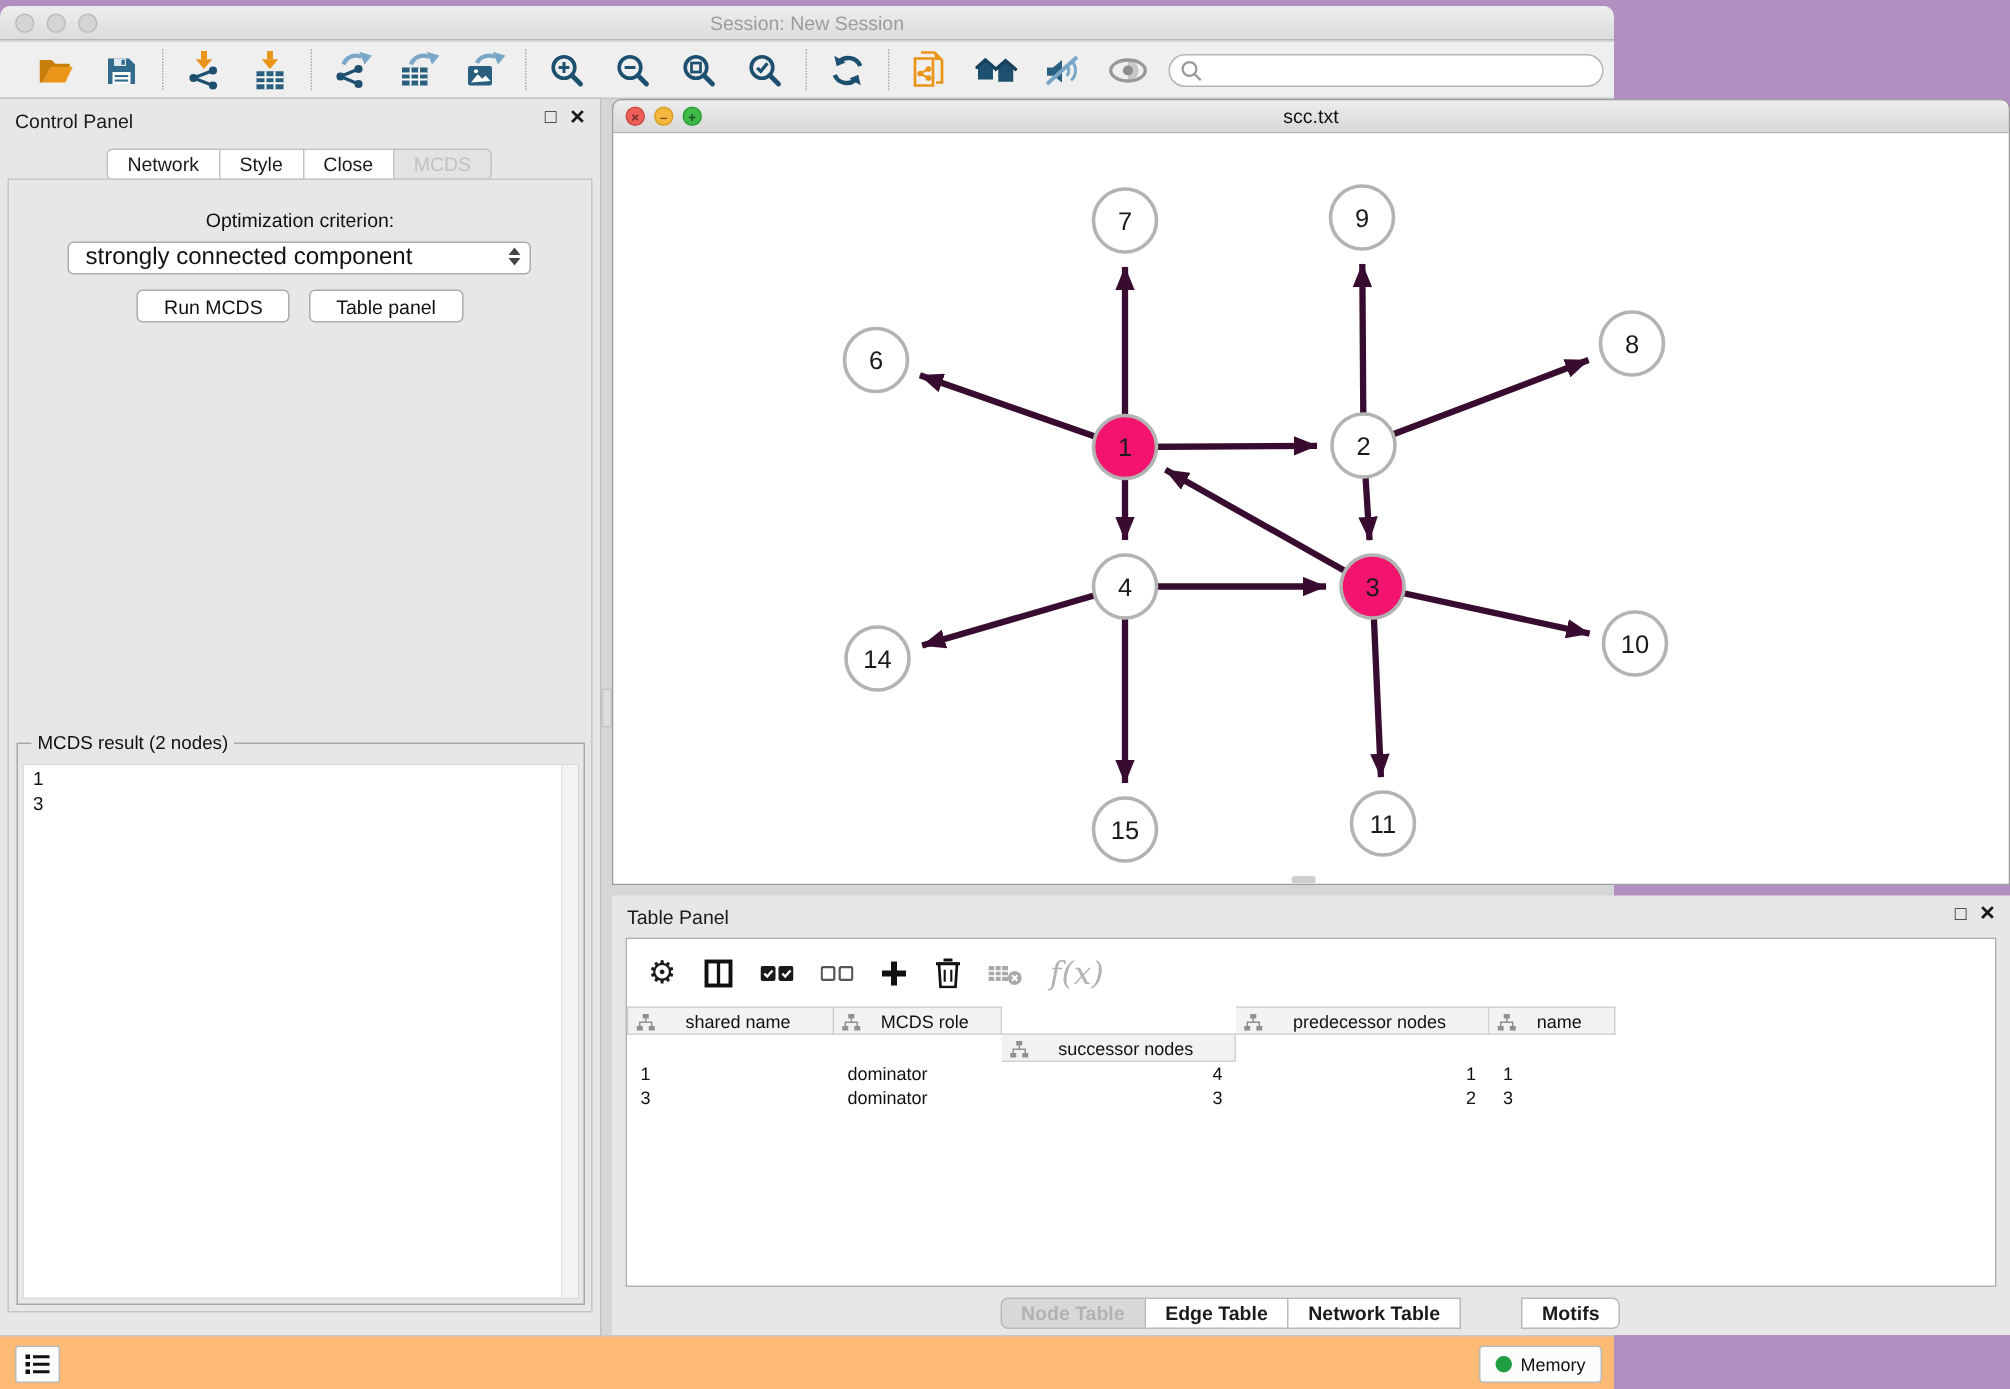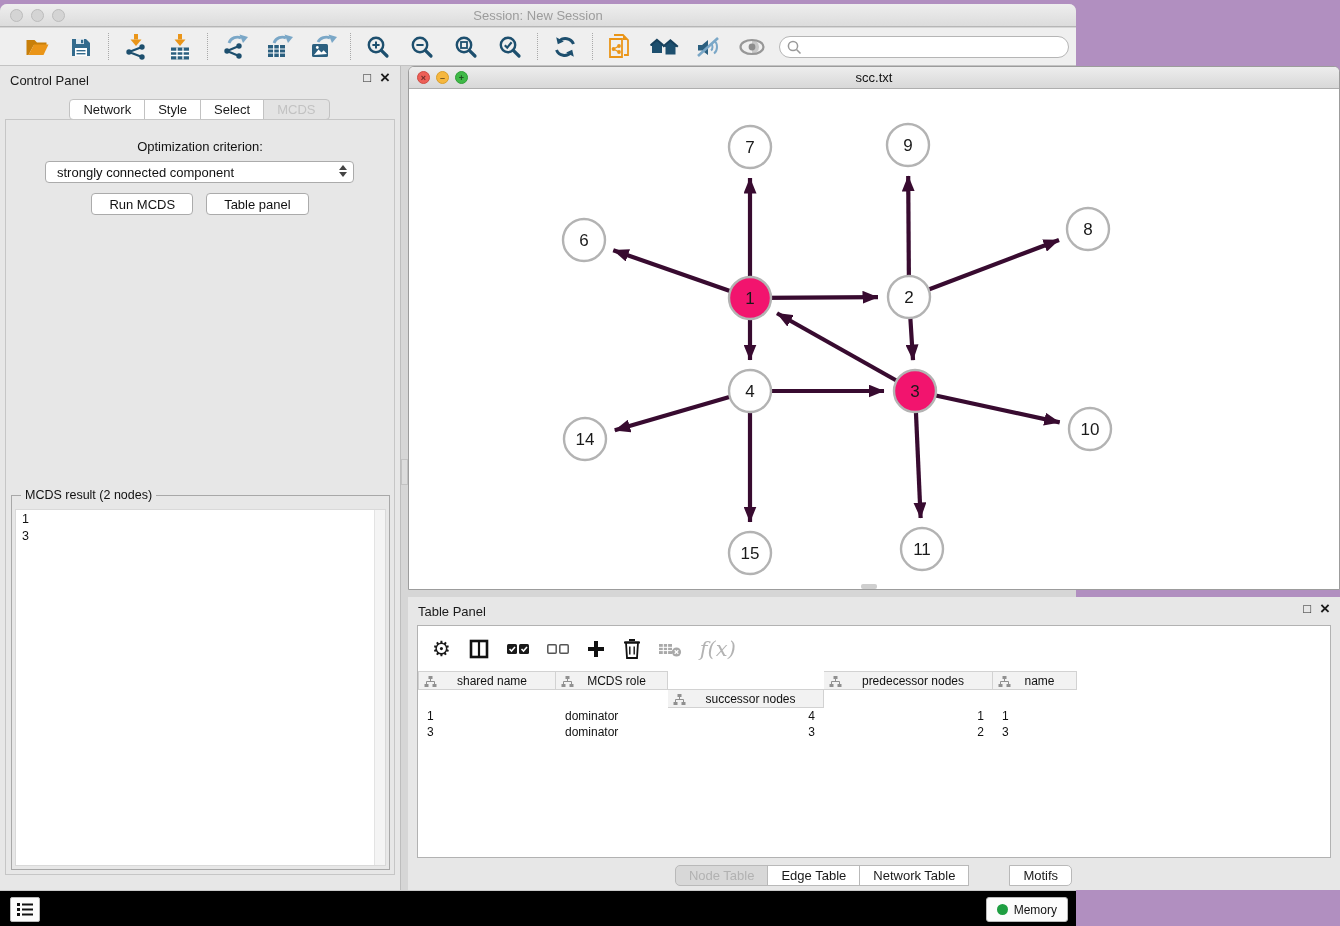--- a/index.html
+++ b/index.html
@@ -28,21 +28,21 @@
   .panel-ctrls { position:absolute; top:4px; right:10px; display:flex; gap:9px; align-items:center; }
   .float-glyph { font-size:13px; color:#222; }
   .close-glyph { font-size:17px; font-weight:bold; color:#1a1a1a; line-height:13px; }
   .cp-tabs { position:absolute; top:33px; left:0; width:100%; display:flex; justify-content:center; }
   .cp-tab { height:21px; padding:0 13px; background:#fff; border:1px solid #c2c2c2; margin-left:-1px; font-size:13px; display:flex; align-items:center; color:#1a1a1a; position:relative; }
   .cp-tab:first-child { border-radius:4px 0 0 4px; }
   .cp-tab:last-child { border-radius:0 4px 4px 0; }
   .cp-tab.selected { background:#e3e3e3; color:#c2c2c2; }
   .cp-body { position:absolute; left:5px; top:53px; width:390px; height:756px; border:1px solid #c6c6c6; background:#e7e7e7; }
   .opt-label { position:absolute; top:19px; width:100%; text-align:center; font-size:13px; color:#111; }
-  .dropdown { position:absolute; left:39px; top:41px; width:309px; height:22px; background:#fff; border:1px solid #ababab; border-radius:4px; font-size:13px; color:#111; display:flex; align-items:center; padding:0 24px 0 11px; }
+  .dropdown { position:absolute; left:39px; top:41px; width:309px; height:22px; background:#fff; border:1px solid #ababab; border-radius:4px; font-size:16px; color:#111; display:flex; align-items:center; padding:0 24px 0 11px; }
   .stepper { position:absolute; right:6px; top:3px; display:flex; flex-direction:column; align-items:center; gap:2px; }
   .tri-up { width:0; height:0; border-left:4px solid transparent; border-right:4px solid transparent; border-bottom:5px solid #444; }
   .tri-down { width:0; height:0; border-left:4px solid transparent; border-right:4px solid transparent; border-top:5px solid #444; }
   .btn-row { position:absolute; top:73px; width:100%; display:flex; justify-content:center; gap:13px; }
   .cp-btn { height:22px; padding:0 17px; background:#fff; border:1px solid #ababab; border-radius:4px; font-size:13px; color:#111; display:flex; align-items:center; }
   .result-box { position:absolute; left:5px; top:375px; width:379px; height:375px; border:1px solid #a8a8a8; }
   .result-legend { position:absolute; top:-8px; left:9px; background:#e7e7e7; padding:0 4px; font-size:12.5px; color:#111; }
   .result-text { position:absolute; left:3px; right:3px; top:13px; bottom:3px; background:#fff; border:1px solid #d9d9d9; font-size:12.5px; color:#111; padding:1px 6px; line-height:17px; }
   .result-scroll { position:absolute; right:0; top:0; bottom:0; width:11px; background:#f4f4f4; border-left:1px solid #e3e3e3; }
   .split-handle { position:absolute; left:401px; top:455px; width:7px; height:26px; background:#dcdcdc; border:1px solid #c2c2c2; }
@@ -68,27 +68,27 @@
   .fx-label { font-family:"DejaVu Serif", serif; font-style:italic; font-size:21px; color:#b3b3b3; }
   .tp-header { display:flex; }
   .tp-th { height:19px; background:#f2f2f2; border:1px solid #d2d2d2; border-left:none; display:flex; align-items:center; font-size:12px; color:#111; position:relative; }
   .tp-th:first-child { border-left:1px solid #d2d2d2; }
   .tp-th .th-icon { position:absolute; left:5px; top:4px; }
   .tp-th-label { width:100%; text-align:center; padding-left:10px; }
   .tp-tr { display:flex; }
   .tp-td { height:16px; font-size:12px; color:#111; padding:1px 9px 0 9px; overflow:hidden; }
   .tp-td.right { text-align:right; }
   .tp-tabs { position:absolute; bottom:4px; left:0; width:100%; display:flex; justify-content:center; }
-  .tp-tab { height:21px; padding:0 13px; background:#fff; border:1px solid #b9b9b9; margin-left:-1px; font-size:13px; font-weight:normal; color:#1a1a1a; display:flex; align-items:center; }
+  .tp-tab { height:21px; padding:0 13px; background:#fff; border:1px solid #b9b9b9; margin-left:-1px; font-size:13px; font-weight:bold; color:#1a1a1a; display:flex; align-items:center; }
   .tp-tab:first-child { border-radius:5px 0 0 5px; }
   .tp-tab:last-child { border-radius:0 5px 5px 0;margin-left:40px; }
   .tp-tab.selected { background:#d8d8d8; color:#b2b2b2; }
 
   
-  .status-bar { position:absolute; left:0; top:886px; width:100%; height:36px; background:#000000; border-top:1px solid #c9c9c9; }
+  .status-bar { position:absolute; left:0; top:886px; width:100%; height:36px; background:#fdba74; border-top:1px solid #c9c9c9; }
   .status-left-btn { position:absolute; left:10px; top:6px; width:30px; height:25px; background:#fcfcfc; border:1px solid #b9b9b9; border-radius:2px; display:flex; align-items:center; justify-content:center; }
   .memory-btn { position:absolute; right:8px; top:6px; height:25px; padding:0 10px; background:#fcfcfc; border:1px solid #b9b9b9; border-radius:3px; display:flex; align-items:center; gap:6px; font-size:12px; color:#111; }
   .memory-dot { width:11px; height:11px; border-radius:50%; background:#1e9e41; }
 </style>
 </head>
 <body>
 
 <div class="window">
 
   <div class="titlebar">
@@ -260,21 +260,21 @@
 
   <div class="control-panel">
     <div class="panel-head">Control Panel</div>
     <div class="panel-ctrls">
       <span class="float-glyph">□</span>
       <span class="close-glyph">×</span>
     </div>
     <div class="cp-tabs" id="cp-tabs">
         <div class="cp-tab">Network</div>
         <div class="cp-tab">Style</div>
-        <div class="cp-tab">Select</div>
+        <div class="cp-tab">Close</div>
         <div class="cp-tab selected">MCDS</div>
       </div>
     <div class="cp-body">
       <div class="opt-label">Optimization criterion:</div>
       <div class="dropdown">
         <span>strongly connected component</span>
         <span class="stepper">
             <span class="tri-up"></span>
             <span class="tri-down"></span>
           </span>

